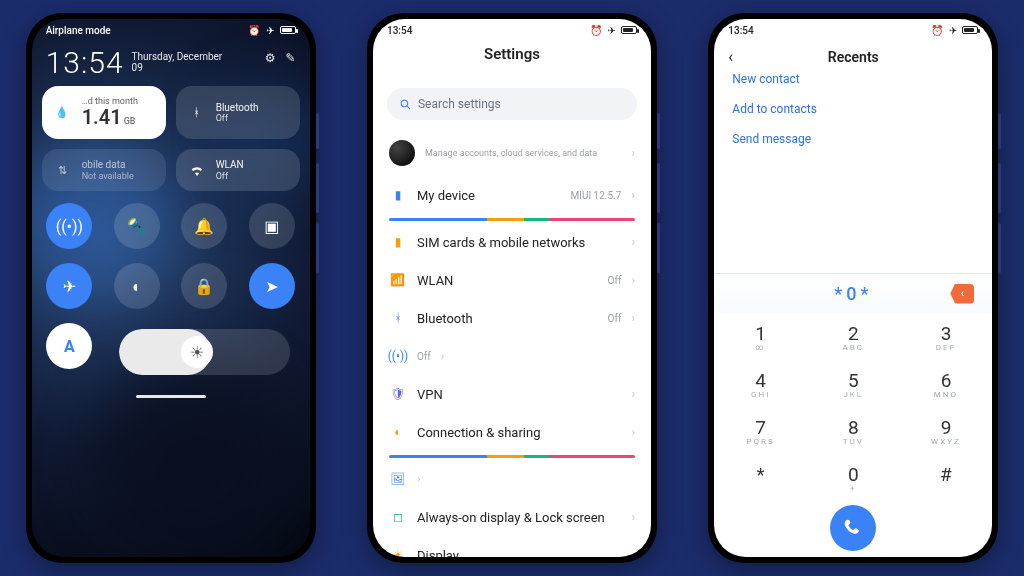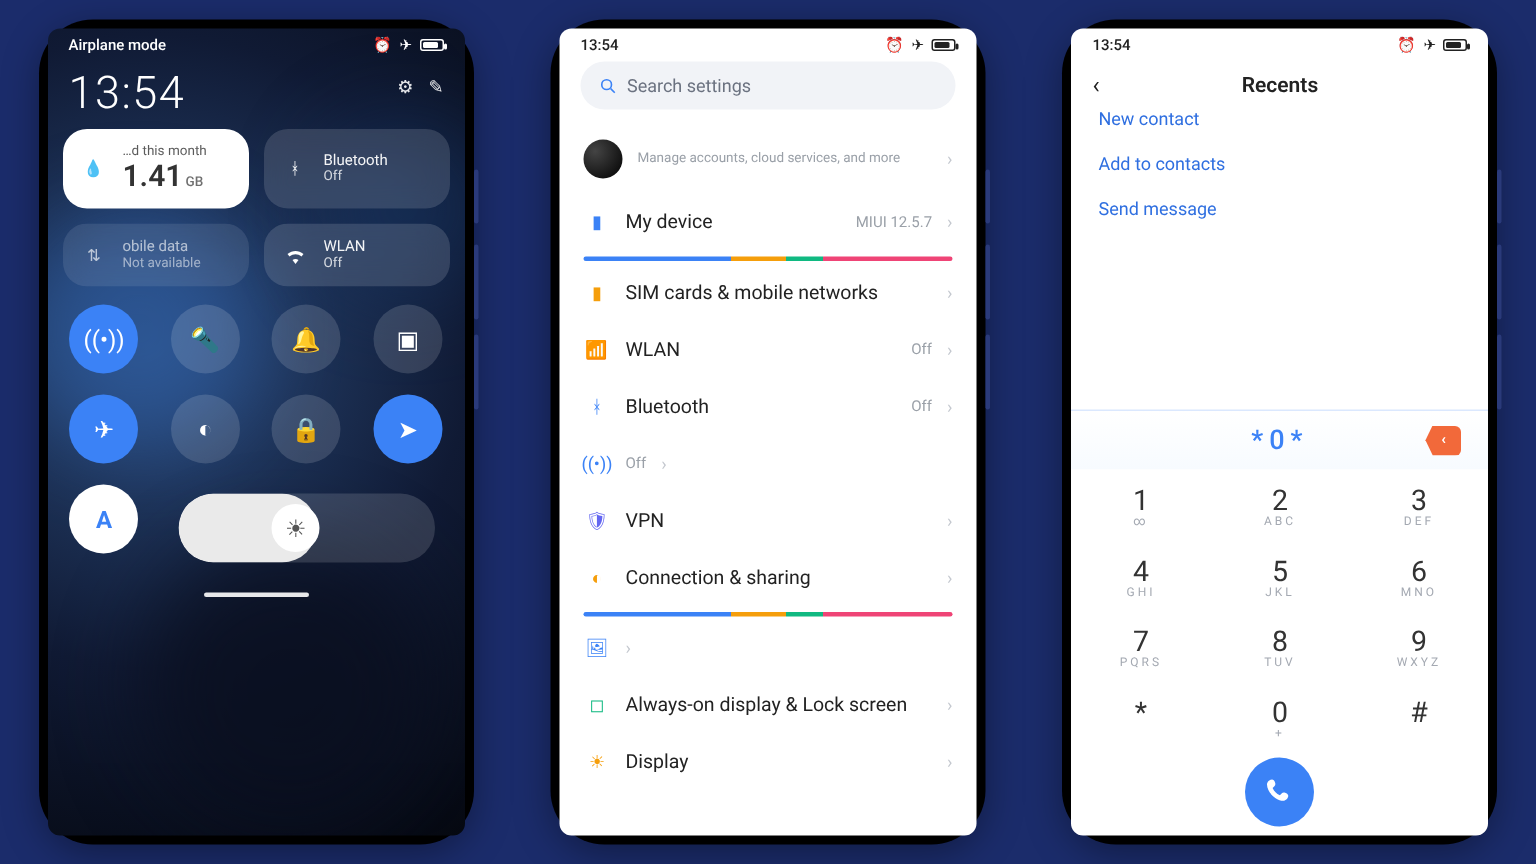--- a/index.html
+++ b/index.html
@@ -2,21 +2,21 @@
 <html><head>
 <meta charset="utf-8">
 <style>
 *{margin:0;padding:0;box-sizing:border-box;font-family:-apple-system,BlinkMacSystemFont,"Segoe UI",Roboto,Helvetica,Arial,sans-serif;-webkit-font-smoothing:antialiased}
 body{width:1024px;height:576px;background:#1b2c6b;display:flex;justify-content:space-around;align-items:center;overflow:hidden}
 .phone{width:290px;height:550px;border-radius:36px;background:#000;padding:6px;position:relative;box-shadow:0 6px 24px rgba(0,0,0,.35)}
 .phone .side{position:absolute;right:-3px;width:3px;background:#2a3a7a;border-radius:2px}
 .phone .b1{top:100px;height:36px}
 .phone .b2{top:150px;height:50px}
 .phone .b3{top:210px;height:50px}
-.screen{width:100%;height:100%;border-radius:8px;overflow:hidden;position:relative;background:#fff}
+.screen{width:100%;height:100%;border-radius:32px;overflow:hidden;position:relative;background:#fff}
 .statusbar{height:22px;display:flex;align-items:center;justify-content:space-between;padding:0 14px;font-size:10px;font-weight:500}
 .sb-dark{color:#fff}
 .sb-dark .sr i,.sb-dark .sr svg{fill:#fff;color:#fff}
 .sb-light{color:#222}
 .sb .sr{display:flex;gap:5px;align-items:center}
 .batt{width:16px;height:8px;border:1px solid currentColor;border-radius:2px;position:relative}
 .batt::after{content:"";position:absolute;right:-3px;top:2px;width:2px;height:4px;background:currentColor;border-radius:1px}
 .batt i{position:absolute;inset:1px 3px 1px 1px;background:currentColor;border-radius:1px}
 
 
@@ -48,21 +48,21 @@
 .tg.off{background:rgba(255,255,255,.14)}
 .tg.a{background:#fff;color:#3b82f6;font-weight:700}
 .slider{margin:6px 10px 0;height:46px;border-radius:24px;background:rgba(255,255,255,.14);position:relative;z-index:2;overflow:hidden}
 .slider .sk{position:absolute;left:0;top:0;bottom:0;width:54%;background:#eaeaea;border-radius:24px}
 .slider .knob{position:absolute;left:calc(54% - 30px);top:7px;width:32px;height:32px;border-radius:50%;background:#fff;display:flex;align-items:center;justify-content:center;color:#555}
 .hbar{width:70px;height:3px;background:#fff;border-radius:3px;margin:10px auto 0;opacity:.9;position:relative;z-index:2}
 
 
 .st{height:100%;background:#fff;color:#222}
 .st-title{text-align:center;font-size:15px;font-weight:600;padding:4px 0 8px}
-.search{margin:0 14px 10px;height:32px;background:#f1f3f7;border-radius:20px;display:flex;align-items:center;gap:6px;padding:0 12px;color:#6b7280;font-size:12px}
+.search{margin:17px 14px 10px;height:32px;background:#f1f3f7;border-radius:20px;display:flex;align-items:center;gap:6px;padding:0 12px;color:#6b7280;font-size:12px}
 .search svg{width:13px;height:13px;fill:#3b82f6}
 .row-st{display:flex;align-items:center;gap:10px;padding:10px 16px}
 .row-st .lab{font-size:13px;flex:1}
 .row-st .sub{font-size:9px;color:#9aa0a8}
 .row-st .val{font-size:10px;color:#9aa0a8}
 .chev{color:#c4c8cf;font-size:12px}
 .ic-acc{width:26px;height:26px;border-radius:50%;background:radial-gradient(circle at 30% 30%,#444,#000)}
 .ic{width:18px;height:18px;display:flex;align-items:center;justify-content:center;font-size:12px}
 .sep{height:3px;margin:4px 16px 2px;border-radius:3px;background:linear-gradient(90deg,#3b82f6 0 40%,#f59e0b 40% 55%,#10b981 55% 65%,#ef4476 65% 100%)}
 
@@ -102,20 +102,24 @@
         <span>⏰</span>
         <span>✈</span>
         <span class="batt">
             <i></i>
           </span>
       </span>
     </div>
     <div class="cc-hdr">
       <div style="display:flex;gap:8px">
         <div class="cc-time">13:54</div>
+        <div class="cc-date">
+          <div>Thursday, December</div>
+          <div>09</div>
+        </div>
       </div>
       <div class="cc-hicons">
         <span>⚙</span>
         <span>✎</span>
       </div>
     </div>
     <div class="tiles">
       <div class="row">
         <div class="tile white">
           <span class="ci">💧</span>
@@ -184,31 +188,32 @@
     <div class="statusbar sb sb-light">
       <span>13:54</span>
       <span class="sr">
         <span>⏰</span>
         <span>✈</span>
         <span class="batt">
             <i></i>
           </span>
       </span>
     </div>
+    <div class="st-title">Settings</div>
     <div class="search">
       <svg viewBox="0 0 24 24">
           <circle cx="10" cy="10" r="6" fill="none" stroke="#3b82f6" stroke-width="2"></circle>
           <line x1="15" y1="15" x2="20" y2="20" stroke="#3b82f6" stroke-width="2"></line>
         </svg>
       <span>Search settings</span>
     </div>
     <div class="row-st">
       <div class="ic-acc"></div>
       <div style="flex:1">
-        <div class="sub">Manage accounts, cloud services, and more</div>
+        <div class="sub">Manage accounts, cloud services, and data</div>
       </div>
       <span class="chev">›</span>
     </div>
     <div class="row-st">
       <div class="ic" style="color:#3b82f6">▮</div>
       <div class="lab">My device</div>
       <span class="val">MIUI 12.5.7</span>
       <span class="chev">›</span>
     </div>
     <div class="sep"></div>

